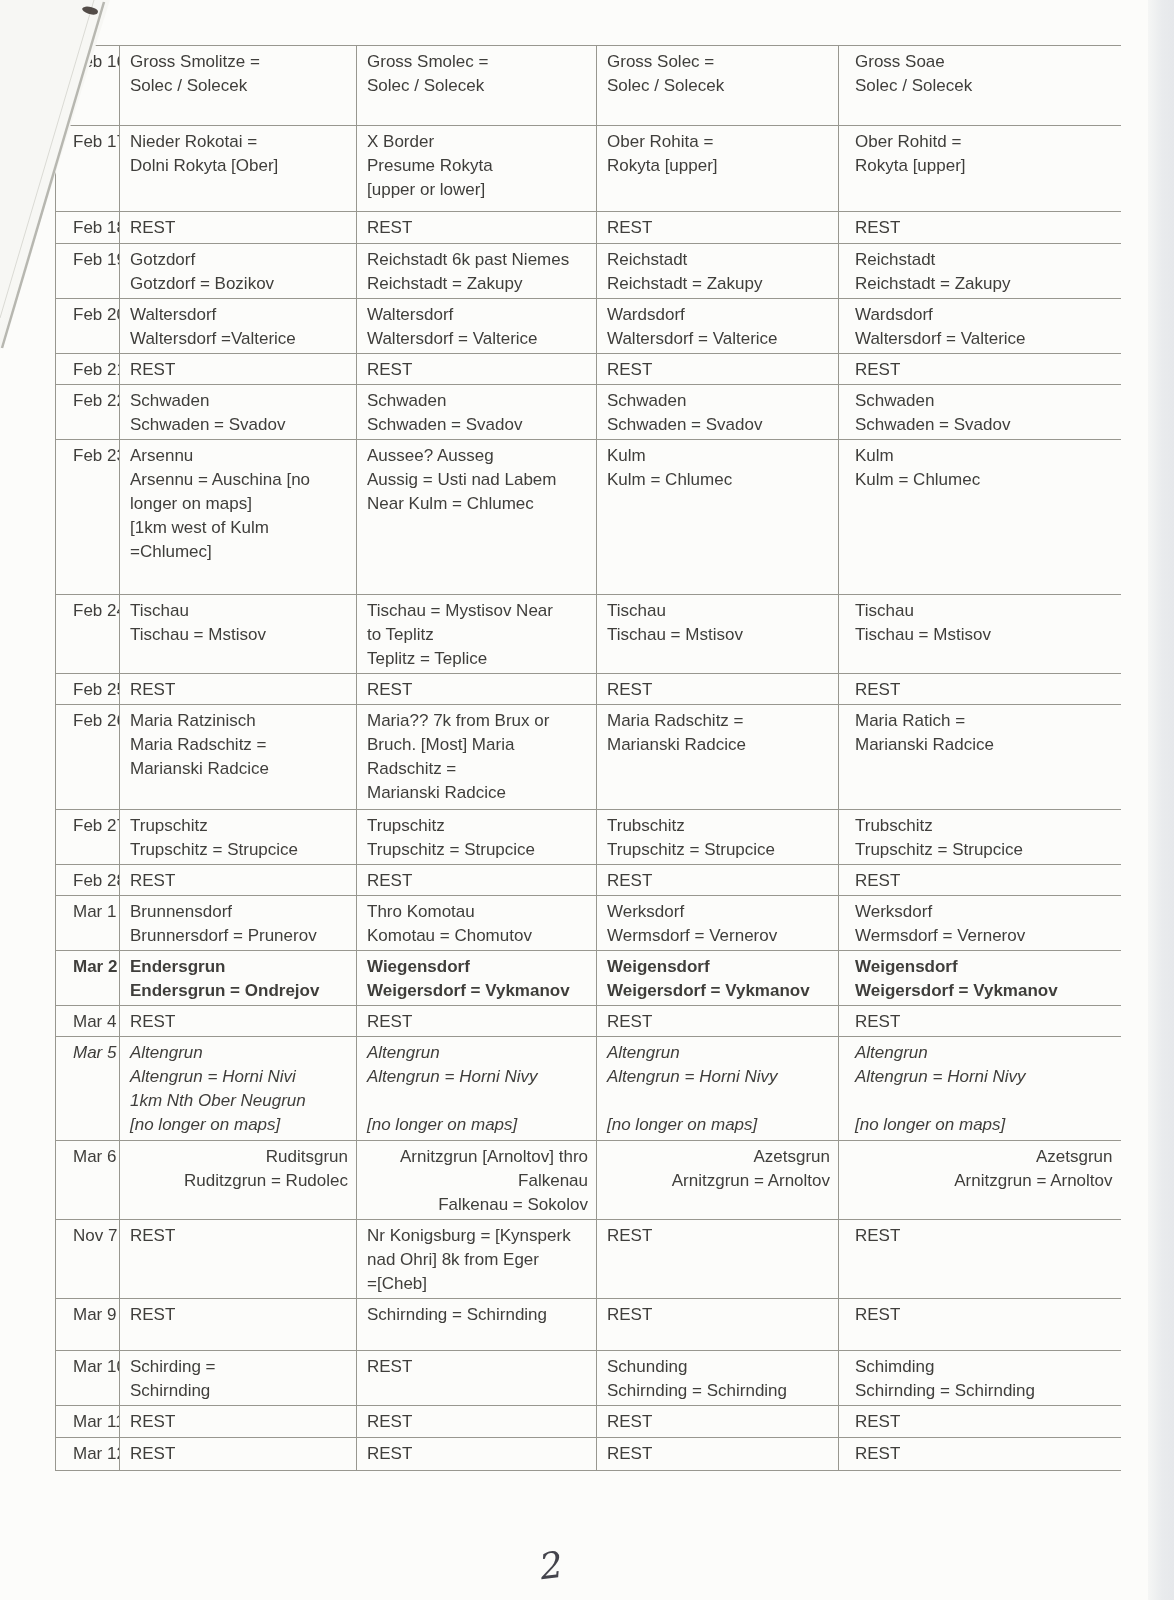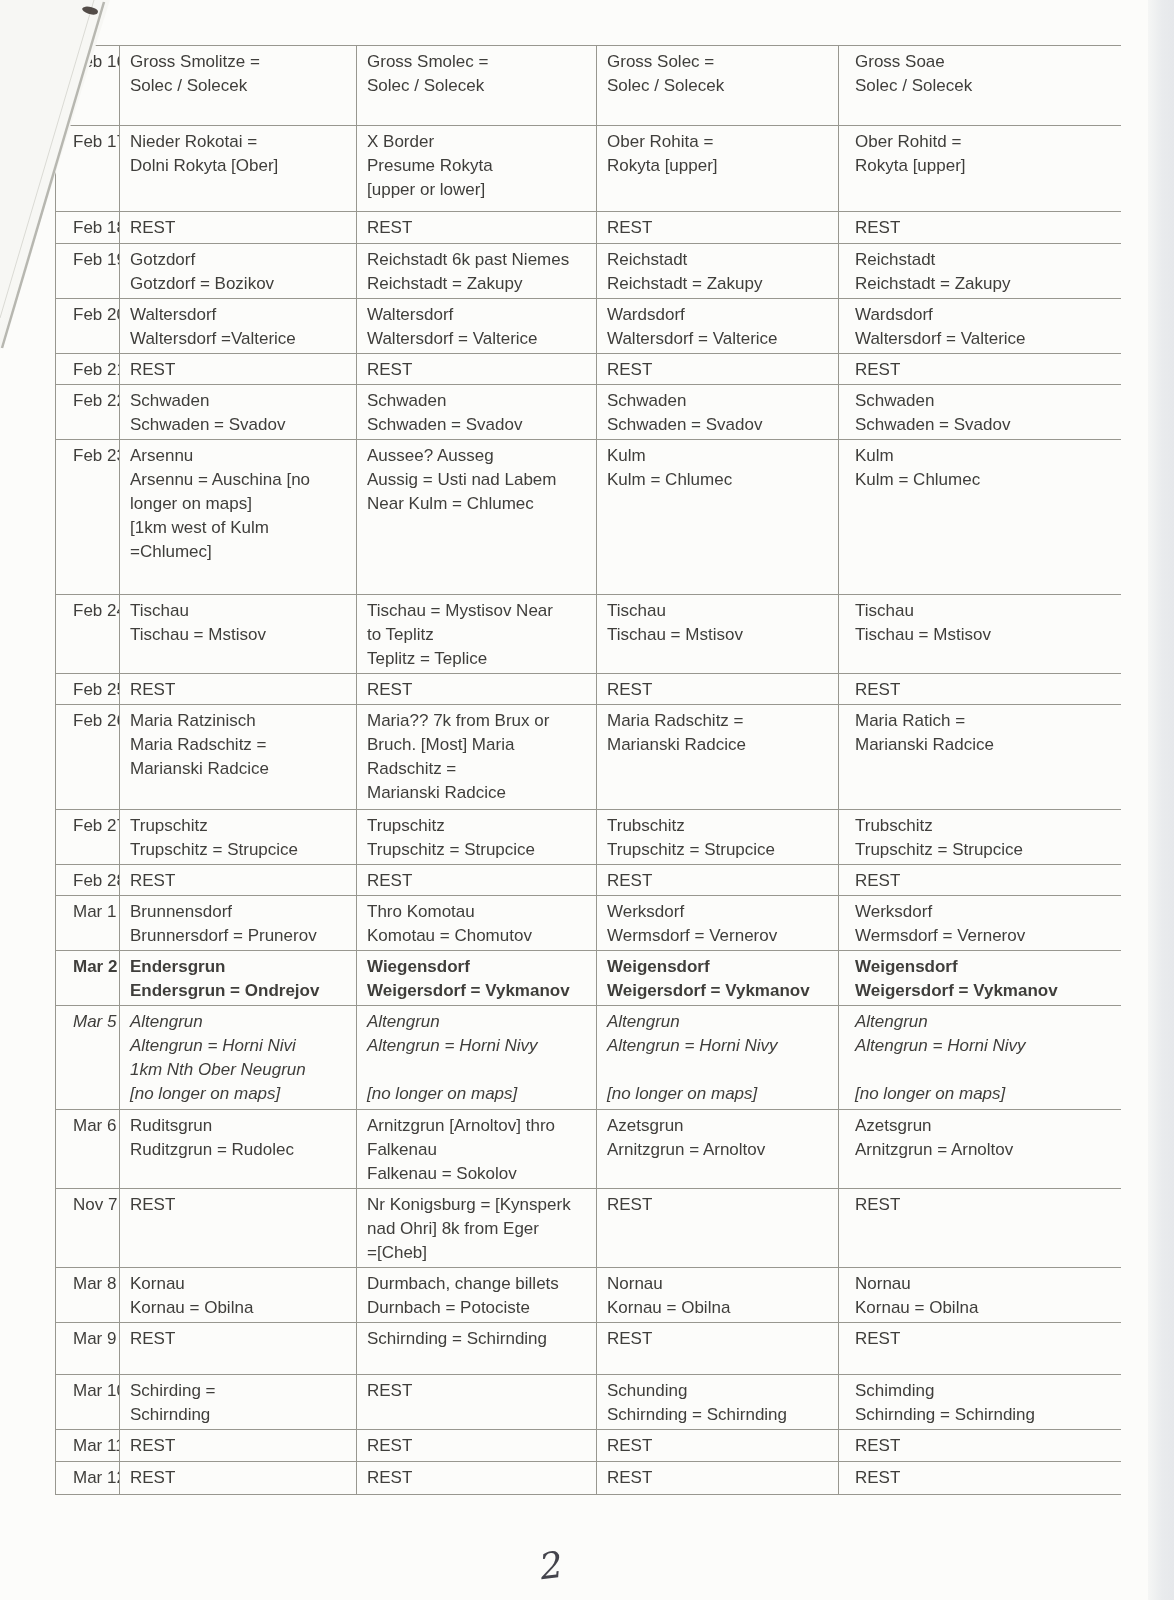--- a/index.html
+++ b/index.html
@@ -248,71 +248,67 @@
           <td class="c-date">Mar 2</td>
           <td class="c-entry">Endersgrun
 Endersgrun = Ondrejov</td>
           <td class="c-entry">Wiegensdorf
 Weigersdorf = Vykmanov</td>
           <td class="c-entry">Weigensdorf
 Weigersdorf = Vykmanov</td>
           <td class="c-entry c-last">Weigensdorf
 Weigersdorf = Vykmanov</td>
         </tr>
+        <tr style="height: 27px;">
+          <td class="c-date">Mar 4</td>
+          <td class="c-entry">REST</td>
+          <td class="c-entry">REST</td>
+          <td class="c-entry">REST</td>
+          <td class="c-entry c-last">REST</td>
+        </tr>
         <tr style="height: 104px; font-style: italic;">
           <td class="c-date">Mar 5</td>
           <td class="c-entry">Altengrun
 Altengrun = Horni Nivi
 1km Nth Ober Neugrun
 [no longer on maps]</td>
           <td class="c-entry">Altengrun
 Altengrun = Horni Nivy
 
 [no longer on maps]</td>
           <td class="c-entry">Altengrun
 Altengrun = Horni Nivy
 
 [no longer on maps]</td>
           <td class="c-entry c-last">Altengrun
 Altengrun = Horni Nivy
 
 [no longer on maps]</td>
         </tr>
-        <tr style="height: 77px;">
+        <tr style="height: 77px; text-align: right;">
           <td class="c-date">Mar 6</td>
           <td class="c-entry">Ruditsgrun
 Ruditzgrun = Rudolec</td>
           <td class="c-entry">Arnitzgrun [Arnoltov] thro
 Falkenau
 Falkenau = Sokolov</td>
           <td class="c-entry">Azetsgrun
 Arnitzgrun = Arnoltov</td>
           <td class="c-entry c-last">Azetsgrun
 Arnitzgrun = Arnoltov</td>
         </tr>
         <tr style="height: 77px;">
           <td class="c-date">Nov 7</td>
           <td class="c-entry">REST</td>
           <td class="c-entry">Nr Konigsburg = [Kynsperk
 nad Ohri] 8k from Eger
 =[Cheb]</td>
           <td class="c-entry">REST</td>
           <td class="c-entry c-last">REST</td>
         </tr>
-        <tr style="height: 53px;">
-          <td class="c-date">Mar 8</td>
-          <td class="c-entry">Kornau
-Kornau = Obilna</td>
-          <td class="c-entry">Durmbach, change billets
-Durnbach = Potociste</td>
-          <td class="c-entry">Nornau
-Kornau = Obilna</td>
-          <td class="c-entry c-last">Nornau
-Kornau = Obilna</td>
-        </tr>
         <tr style="height: 52px;">
           <td class="c-date">Mar 9</td>
           <td class="c-entry">REST</td>
           <td class="c-entry">Schirnding = Schirnding</td>
           <td class="c-entry">REST</td>
           <td class="c-entry c-last">REST</td>
         </tr>
         <tr style="height: 53px;">
           <td class="c-date">Mar 10</td>
           <td class="c-entry">Schirding =

